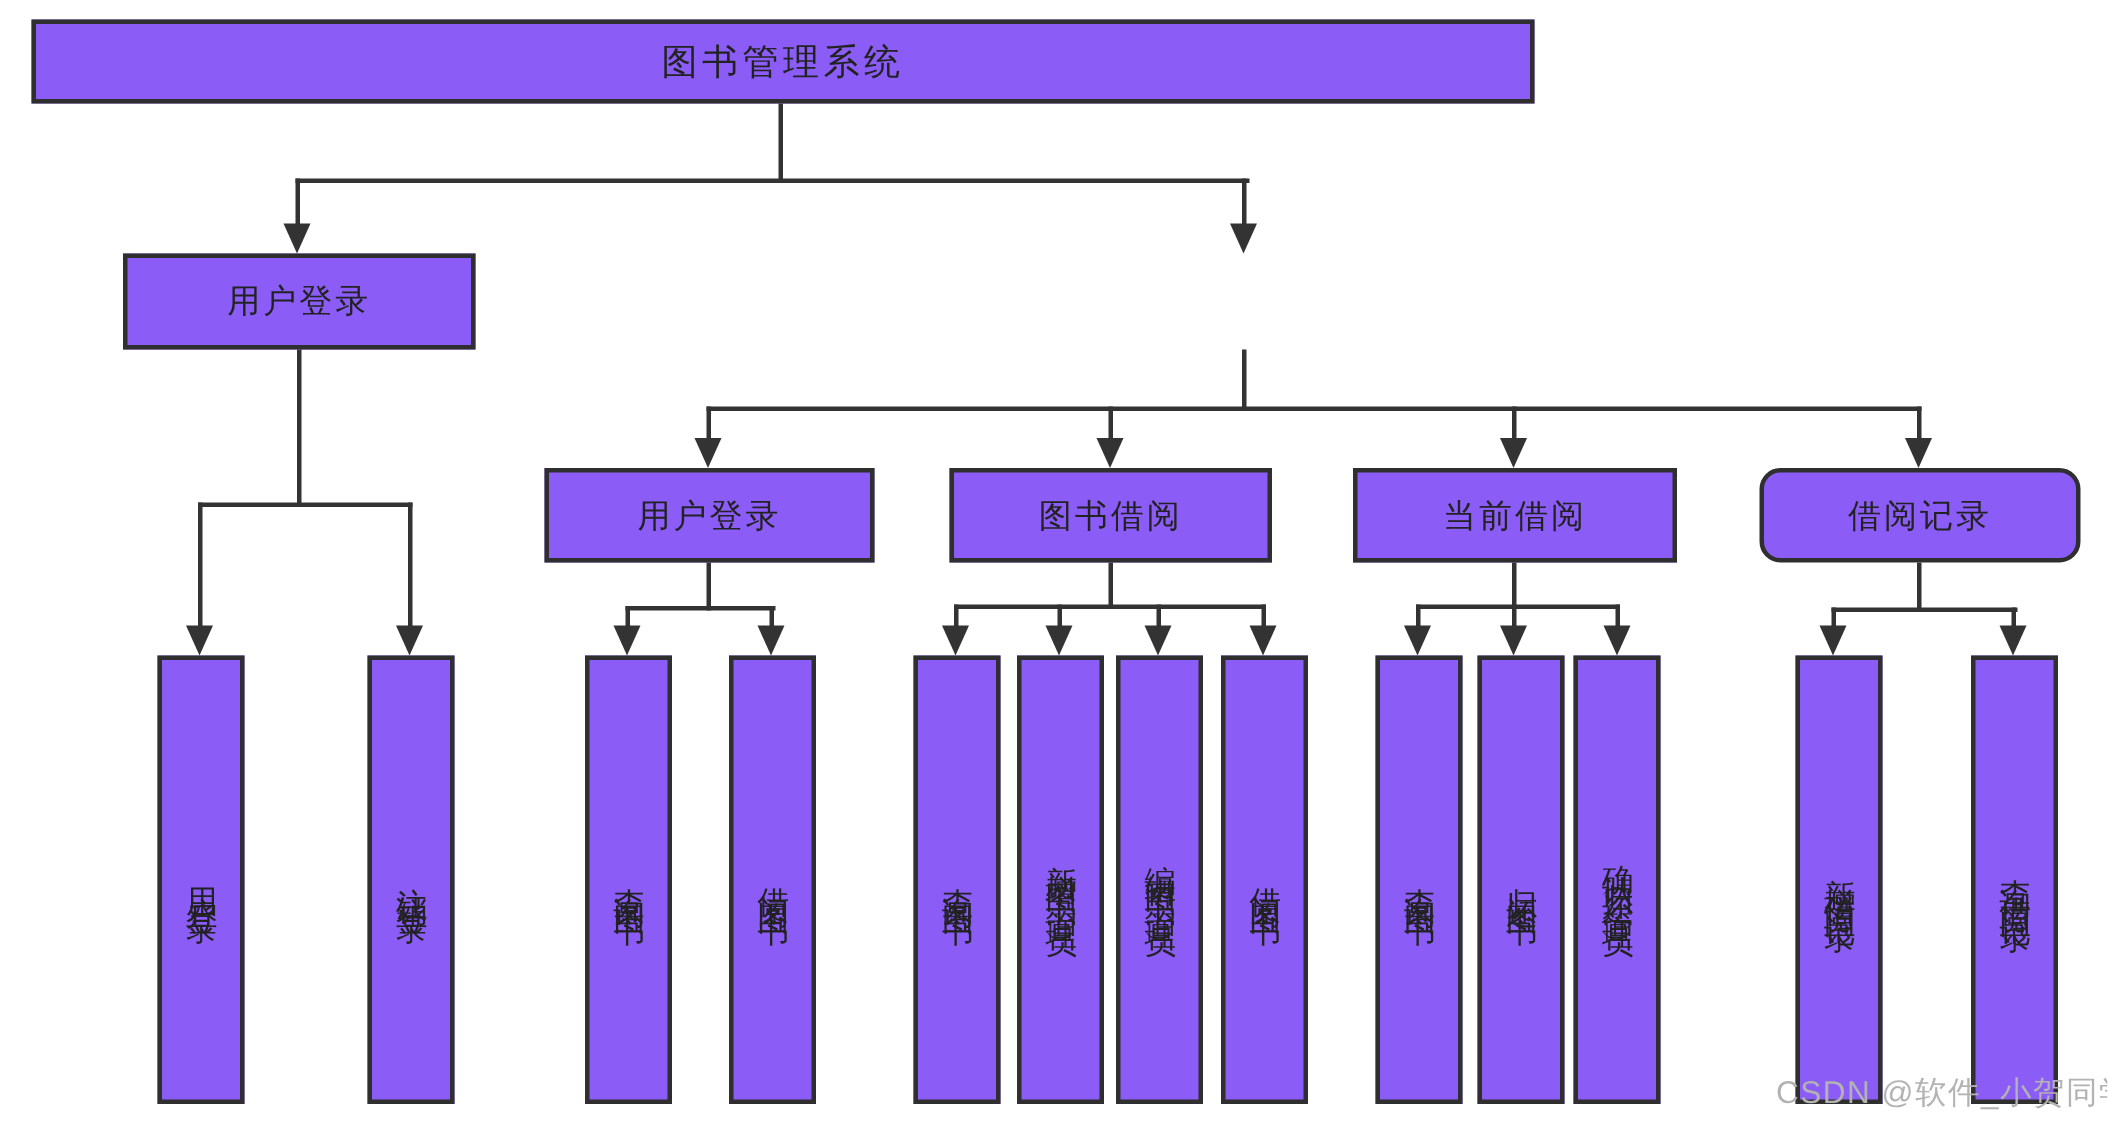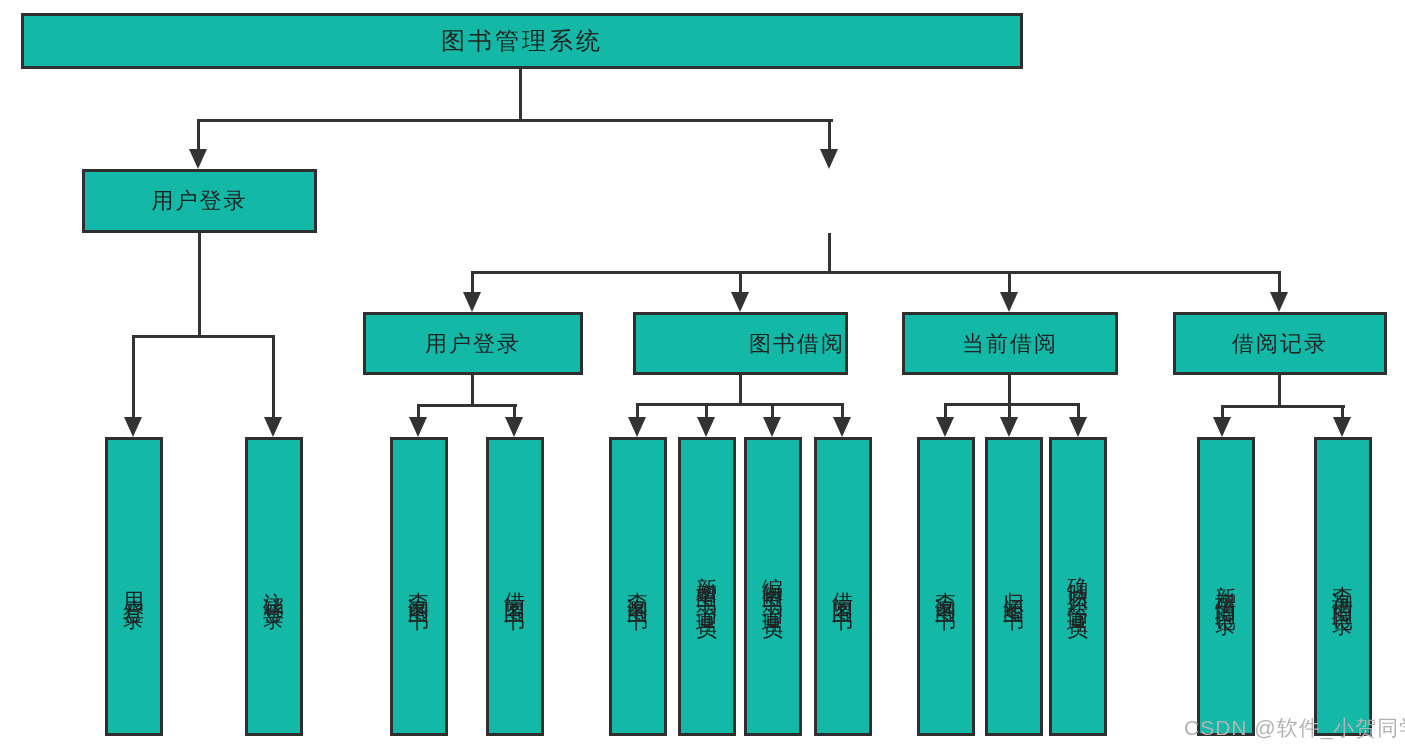--- a/index.html
+++ b/index.html
@@ -9,21 +9,21 @@
     height: 747px;
     background: #ffffff;
     font-family: "Liberation Sans", "DejaVu Sans", sans-serif;
     color: #222222;
     overflow: hidden;
   }
   .box {
     position: absolute;
     box-sizing: border-box;
     border: 3px solid #2f2f2f;
-    background: #14b8a6;
+    background: #8b5cf6;
     display: flex;
     align-items: center;
     justify-content: center;
     text-align: center;
   }
   .h-label { font-size: 22px; letter-spacing: 2px; white-space: nowrap; }
   .root-label { font-size: 24px; letter-spacing: 3px; }
   .v-label {
     writing-mode: vertical-rl;
     font-size: 21px;
@@ -60,29 +60,29 @@
 
   <div class="box" style="left:82px; top:169px; width:235px; height:64px;">
     <span class="h-label">用户登录</span>
   </div>
 
 
   <div class="box" style="left:363px; top:312px; width:220px; height:63px;">
     <span class="h-label">用户登录</span>
   </div>
 
-  <div class="box" style="left:633px; top:312px; width:215px; height:63px;justify-content:flex-end;">
+  <div class="box" style="left:633px; top:312px; width:215px; height:63px;">
     <span class="h-label">图书借阅</span>
   </div>
 
   <div class="box" style="left:902px; top:312px; width:216px; height:63px;align-items:center;">
     <span class="h-label">当前借阅</span>
   </div>
 
-  <div class="box" style="left:1173px; top:312px; width:214px; height:63px;">
+  <div class="box" style="left:1173px; top:312px; width:214px; height:63px;border-radius:14px;">
     <span class="h-label">借阅记录</span>
   </div>
 
   <div class="box" style="left:105px; top:437px; width:58px; height:299px;">
     <span class="v-label">用户登录</span>
   </div>
   <div class="box" style="left:245px; top:437px; width:58px; height:299px;">
     <span class="v-label">注销登录</span>
   </div>
 

